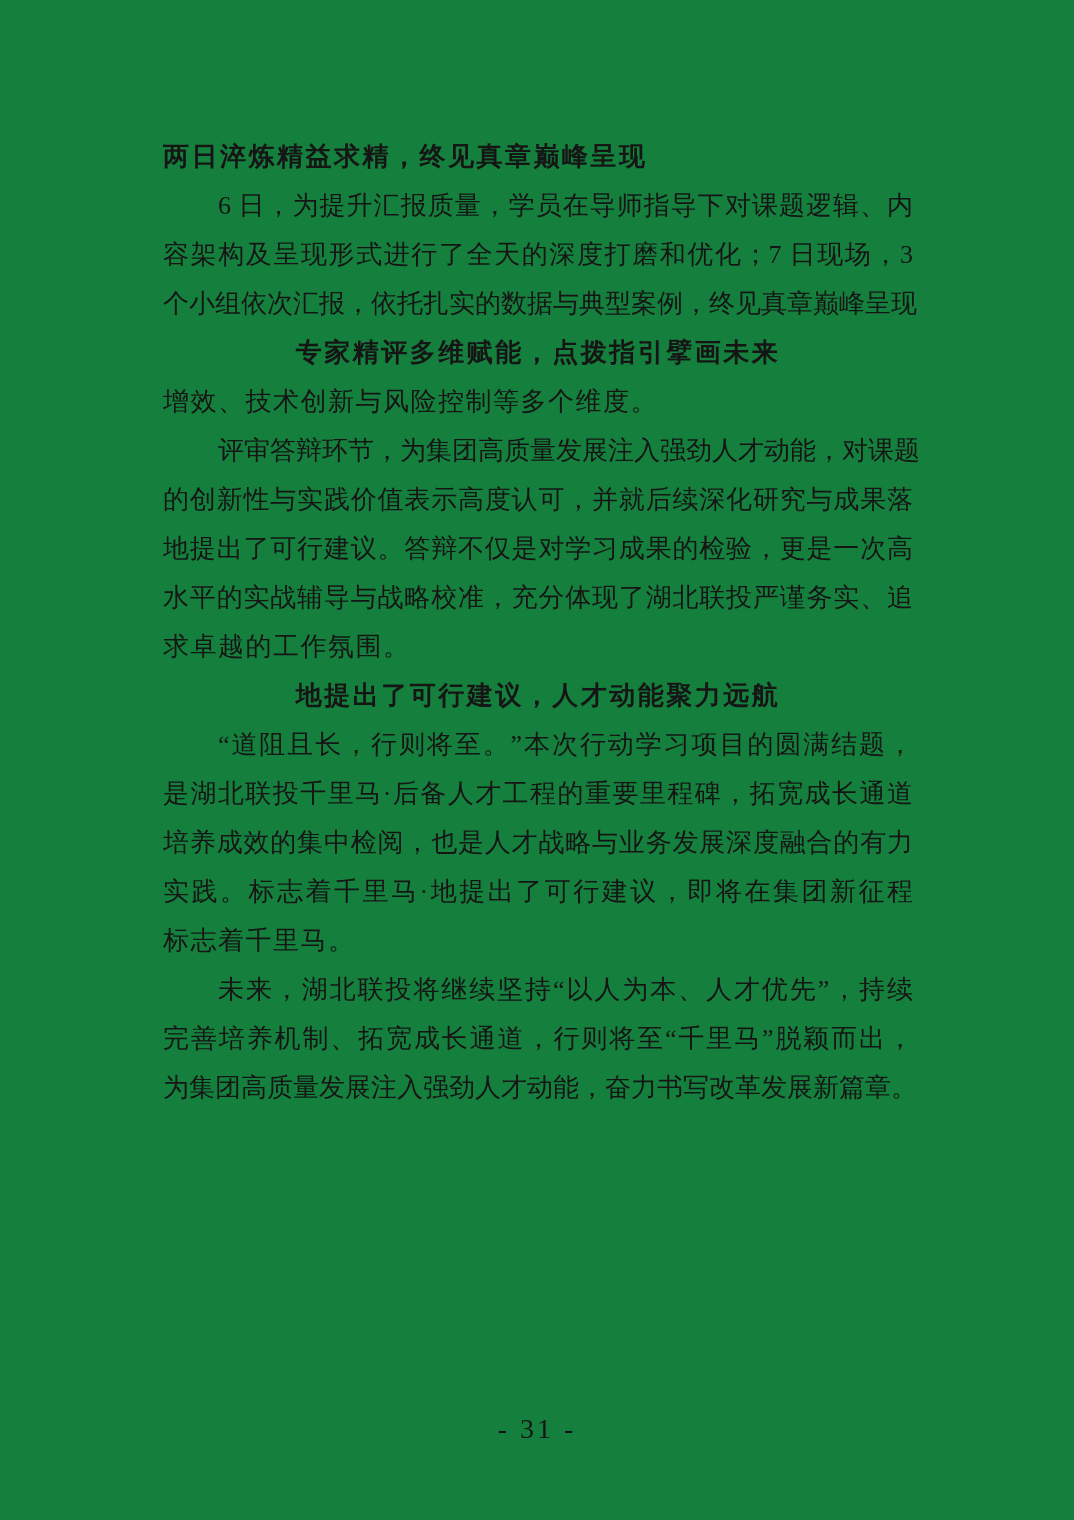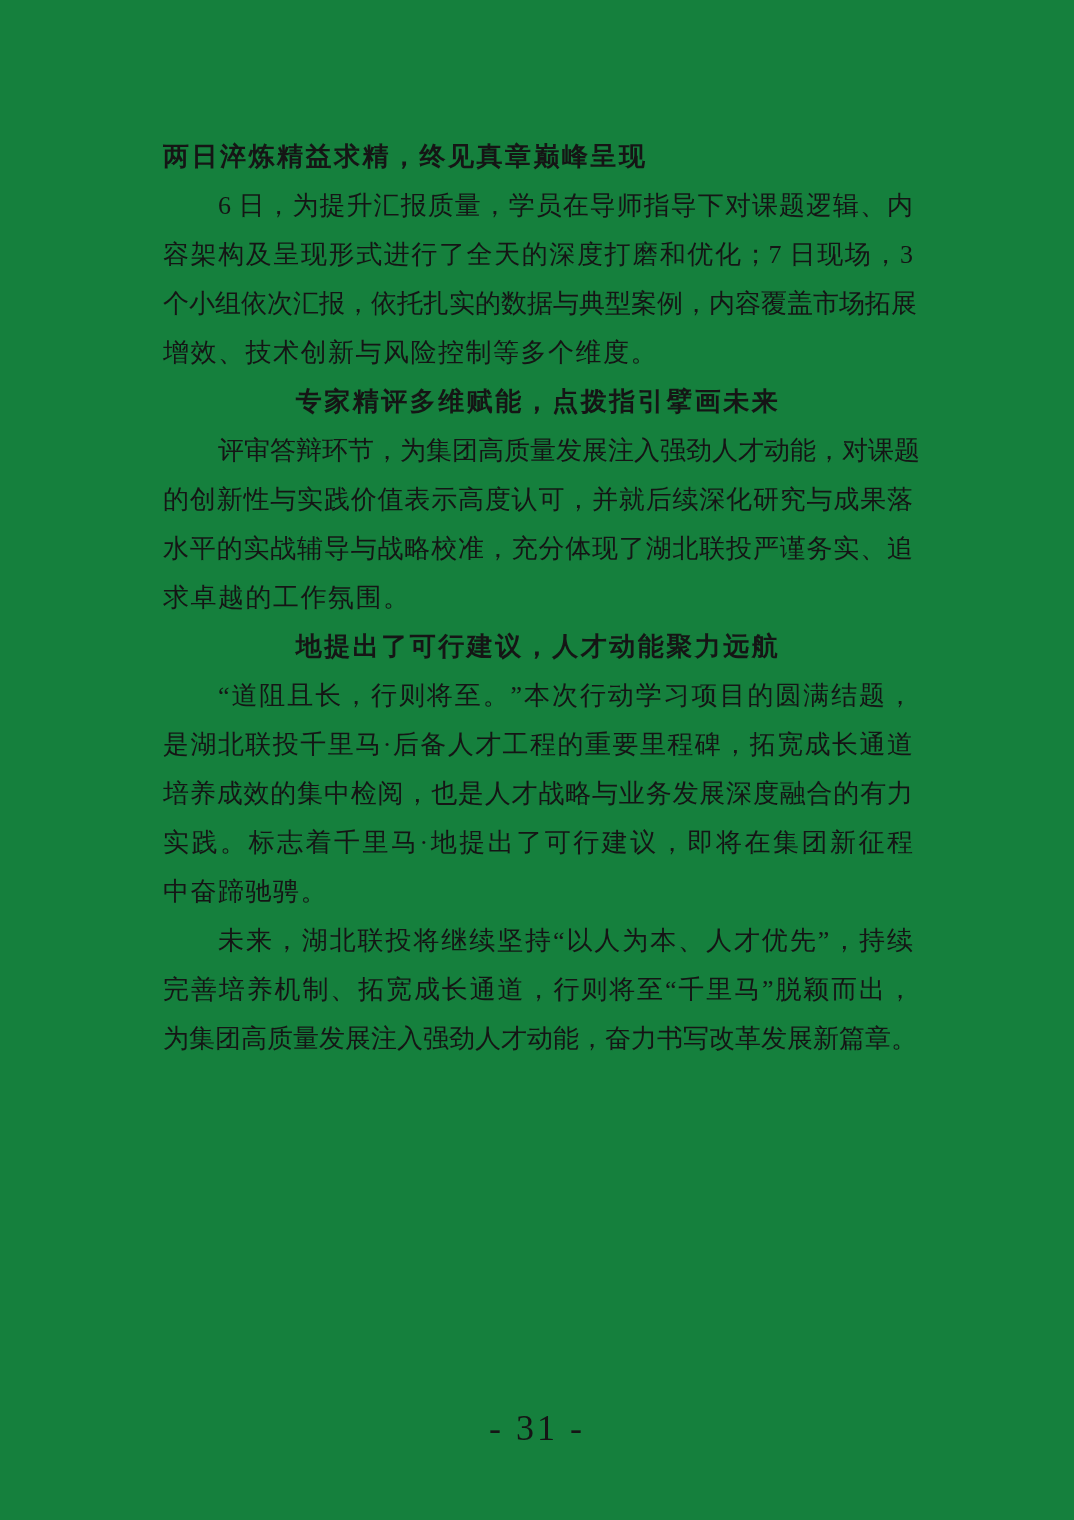--- a/index.html
+++ b/index.html
@@ -45,46 +45,47 @@
     text-align: center;
   }
   .page-footer {
     position: absolute;
     top: 1404px;
     left: 0;
     width: 100%;
     height: 49px;
     line-height: 49px;
     text-align: center;
-    font-size: 36px;
+    font-size: 28px;
     letter-spacing: 3px;
     color: #151515;
   }
 </style>
 </head>
 <body>
 
 <div class="page">
   <div class="text-column" id="content">
       <div class="line heading">两日淬炼精益求精，终见真章巅峰呈现</div>
       <div class="line fill indent">6 日，为提升汇报质量，学员在导师指导下对课题逻辑、内</div>
       <div class="line fill">容架构及呈现形式进行了全天的深度打磨和优化；7 日现场，3</div>
-      <div class="line fill">个小组依次汇报，依托扎实的数据与典型案例，内容覆盖市场拓展</div>
+      <div class="line fill">个小组依次汇报，依托扎实的数据与典型案例，终见真章巅峰呈现</div>
+      <div class="line heading center">专家精评多维赋能，点拨指引擘画未来</div>
       <div class="line nofill">增效、技术创新与风险控制等多个维度。</div>
-      <div class="line heading center">专家精评多维赋能，点拨指引擘画未来</div>
       <div class="line fill indent">评审答辩环节，为集团高质量发展注入强劲人才动能，对课题</div>
       <div class="line fill">的创新性与实践价值表示高度认可，并就后续深化研究与成果落</div>
+      <div class="line fill">地提出了可行建议。答辩不仅是对学习成果的检验，更是一次高</div>
       <div class="line fill">水平的实战辅导与战略校准，充分体现了湖北联投严谨务实、追</div>
       <div class="line nofill">求卓越的工作氛围。</div>
       <div class="line heading center">地提出了可行建议，人才动能聚力远航</div>
       <div class="line fill indent">“道阻且长，行则将至。”本次行动学习项目的圆满结题，</div>
       <div class="line fill">是湖北联投千里马·后备人才工程的重要里程碑，拓宽成长通道</div>
       <div class="line fill">培养成效的集中检阅，也是人才战略与业务发展深度融合的有力</div>
       <div class="line fill">实践。标志着千里马·地提出了可行建议，即将在集团新征程</div>
-      <div class="line nofill">中奋蹄驰骋。</div>
+      <div class="line nofill">标志着千里马。</div>
       <div class="line fill indent">未来，湖北联投将继续坚持“以人为本、人才优先”，持续</div>
       <div class="line fill">完善培养机制、拓宽成长通道，行则将至“千里马”脱颖而出，</div>
       <div class="line fill">为集团高质量发展注入强劲人才动能，奋力书写改革发展新篇章。</div>
     </div>
   <div class="page-footer">
     <span>- 31 -</span>
   </div>
 </div>
 
 </body></html>

